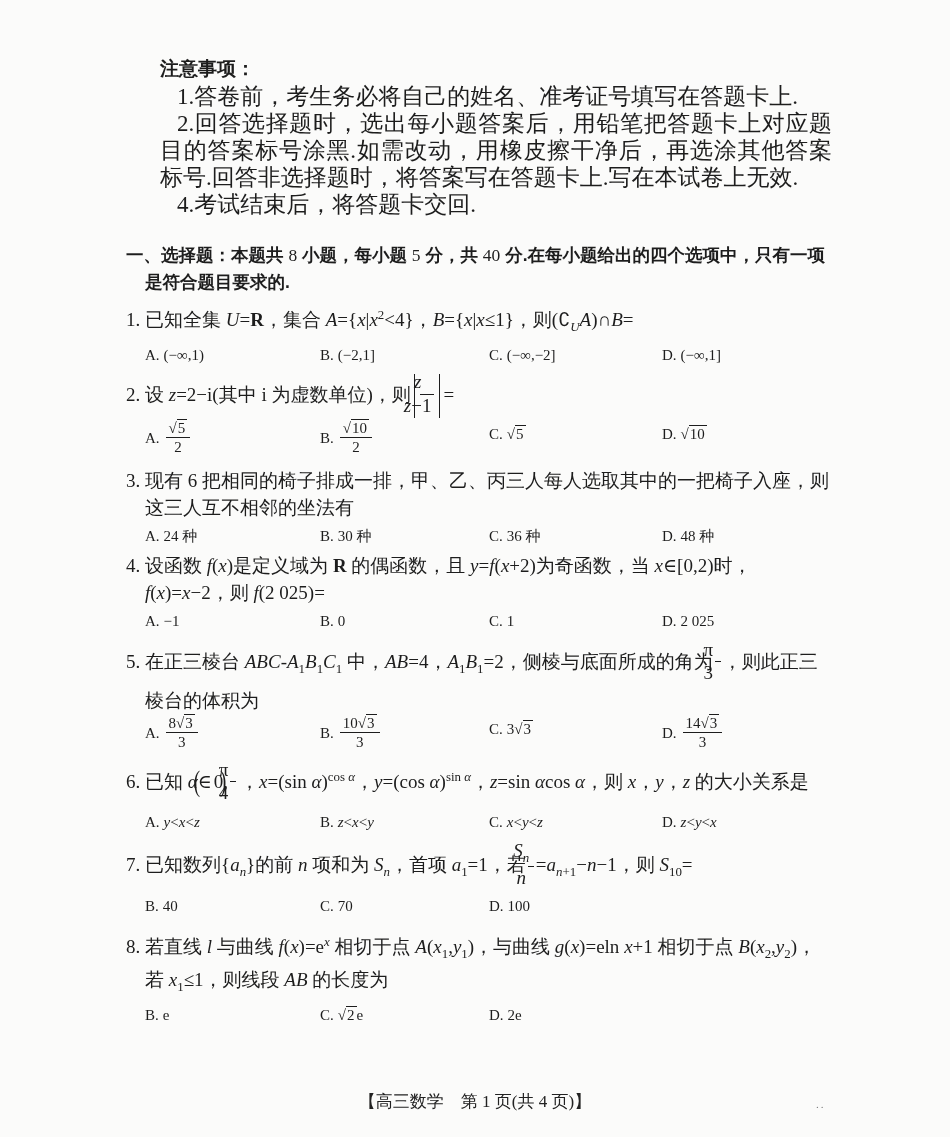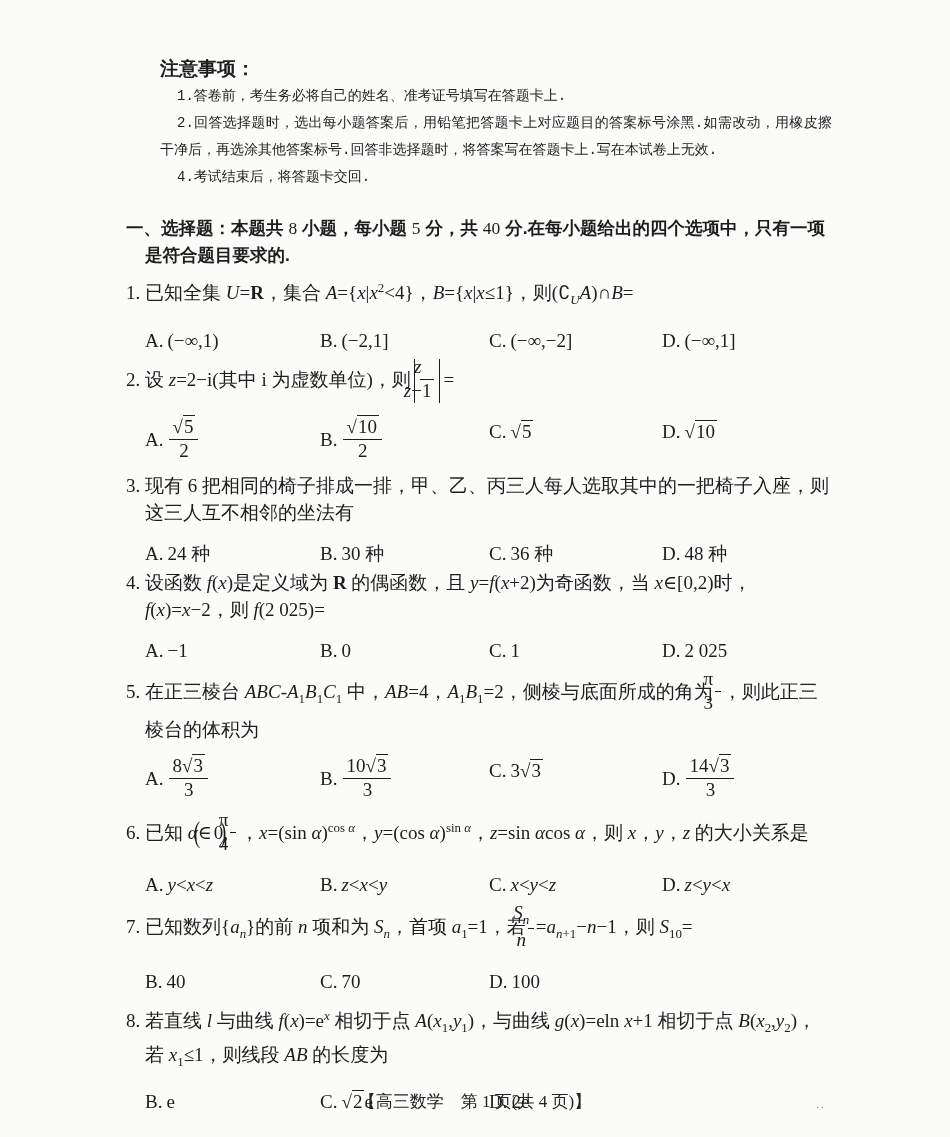--- a/index.html
+++ b/index.html
@@ -12,35 +12,35 @@
   .paper-title{
     margin-top:58px;text-align:center;font-weight:bold;
     font-size:33px;letter-spacing:1.5px;line-height:44px;
     font-family:"Liberation Serif","DejaVu Serif",serif;
   }
   .notice{margin-top:54px;margin-left:34px;}
   .notice-heading{
     font-family:"Liberation Sans","DejaVu Sans",sans-serif;
     font-weight:bold;font-size:19px;line-height:29px;
   }
-  .notice-item{font-size:14px;line-height:27px;text-indent:17px;text-align:justify;font-family:Liberation Mono, monospace;}
+  .notice-item{font-size:23px;line-height:27px;text-indent:17px;text-align:justify;}
   .section-heading{
     margin-top:24px;font-weight:bold;font-size:17.5px;line-height:27px;
     font-family:"Liberation Sans","DejaVu Sans",sans-serif;
     padding-left:19px;text-indent:-19px;
   }
   .section-heading .sn{font-weight:normal;font-family:"Liberation Serif",serif;}
   .question{margin-top:5px;}
   .q1{margin-top:5px;} .q2{margin-top:4px;} .q3{margin-top:8px;} .q4{margin-top:2px;}
   .q5{margin-top:6px;} .q6{margin-top:8px;} .q7{margin-top:6px;} .q8{margin-top:7px;}
   .stem{font-size:19px;line-height:27px;padding-left:19px;text-indent:-19px;}
   .qno{display:inline-block;width:19px;text-indent:0;}
   .opts{
     display:grid;grid-template-columns:175px 169px 173px auto;
-    padding-left:19px;font-size:19px;line-height:27px;margin-top:14px;
+    padding-left:19px;font-size:15px;line-height:27px;margin-top:2px;
   }
   .olab{margin-right:4px;}
   i{font-family:"Liberation Serif","DejaVu Serif",serif;}
   sup{font-size:68%;} sub{font-size:68%;}
   .frac{display:inline-block;vertical-align:middle;text-align:center;line-height:1.08;margin:1px 2px;position:relative;top:-2px;}
   .frac .fn{display:block;padding:0 3px 1px;border-bottom:1.2px solid currentColor;}
   .frac .fd{display:block;padding:1px 3px 0;}
   .sqrt{white-space:nowrap;}
   .sqrt .rad{border-top:1.2px solid currentColor;padding:0 2px 0 1px;}
   .vbar{display:inline-block;width:0;border-left:1.3px solid currentColor;height:44px;vertical-align:middle;margin:0 3px;}

